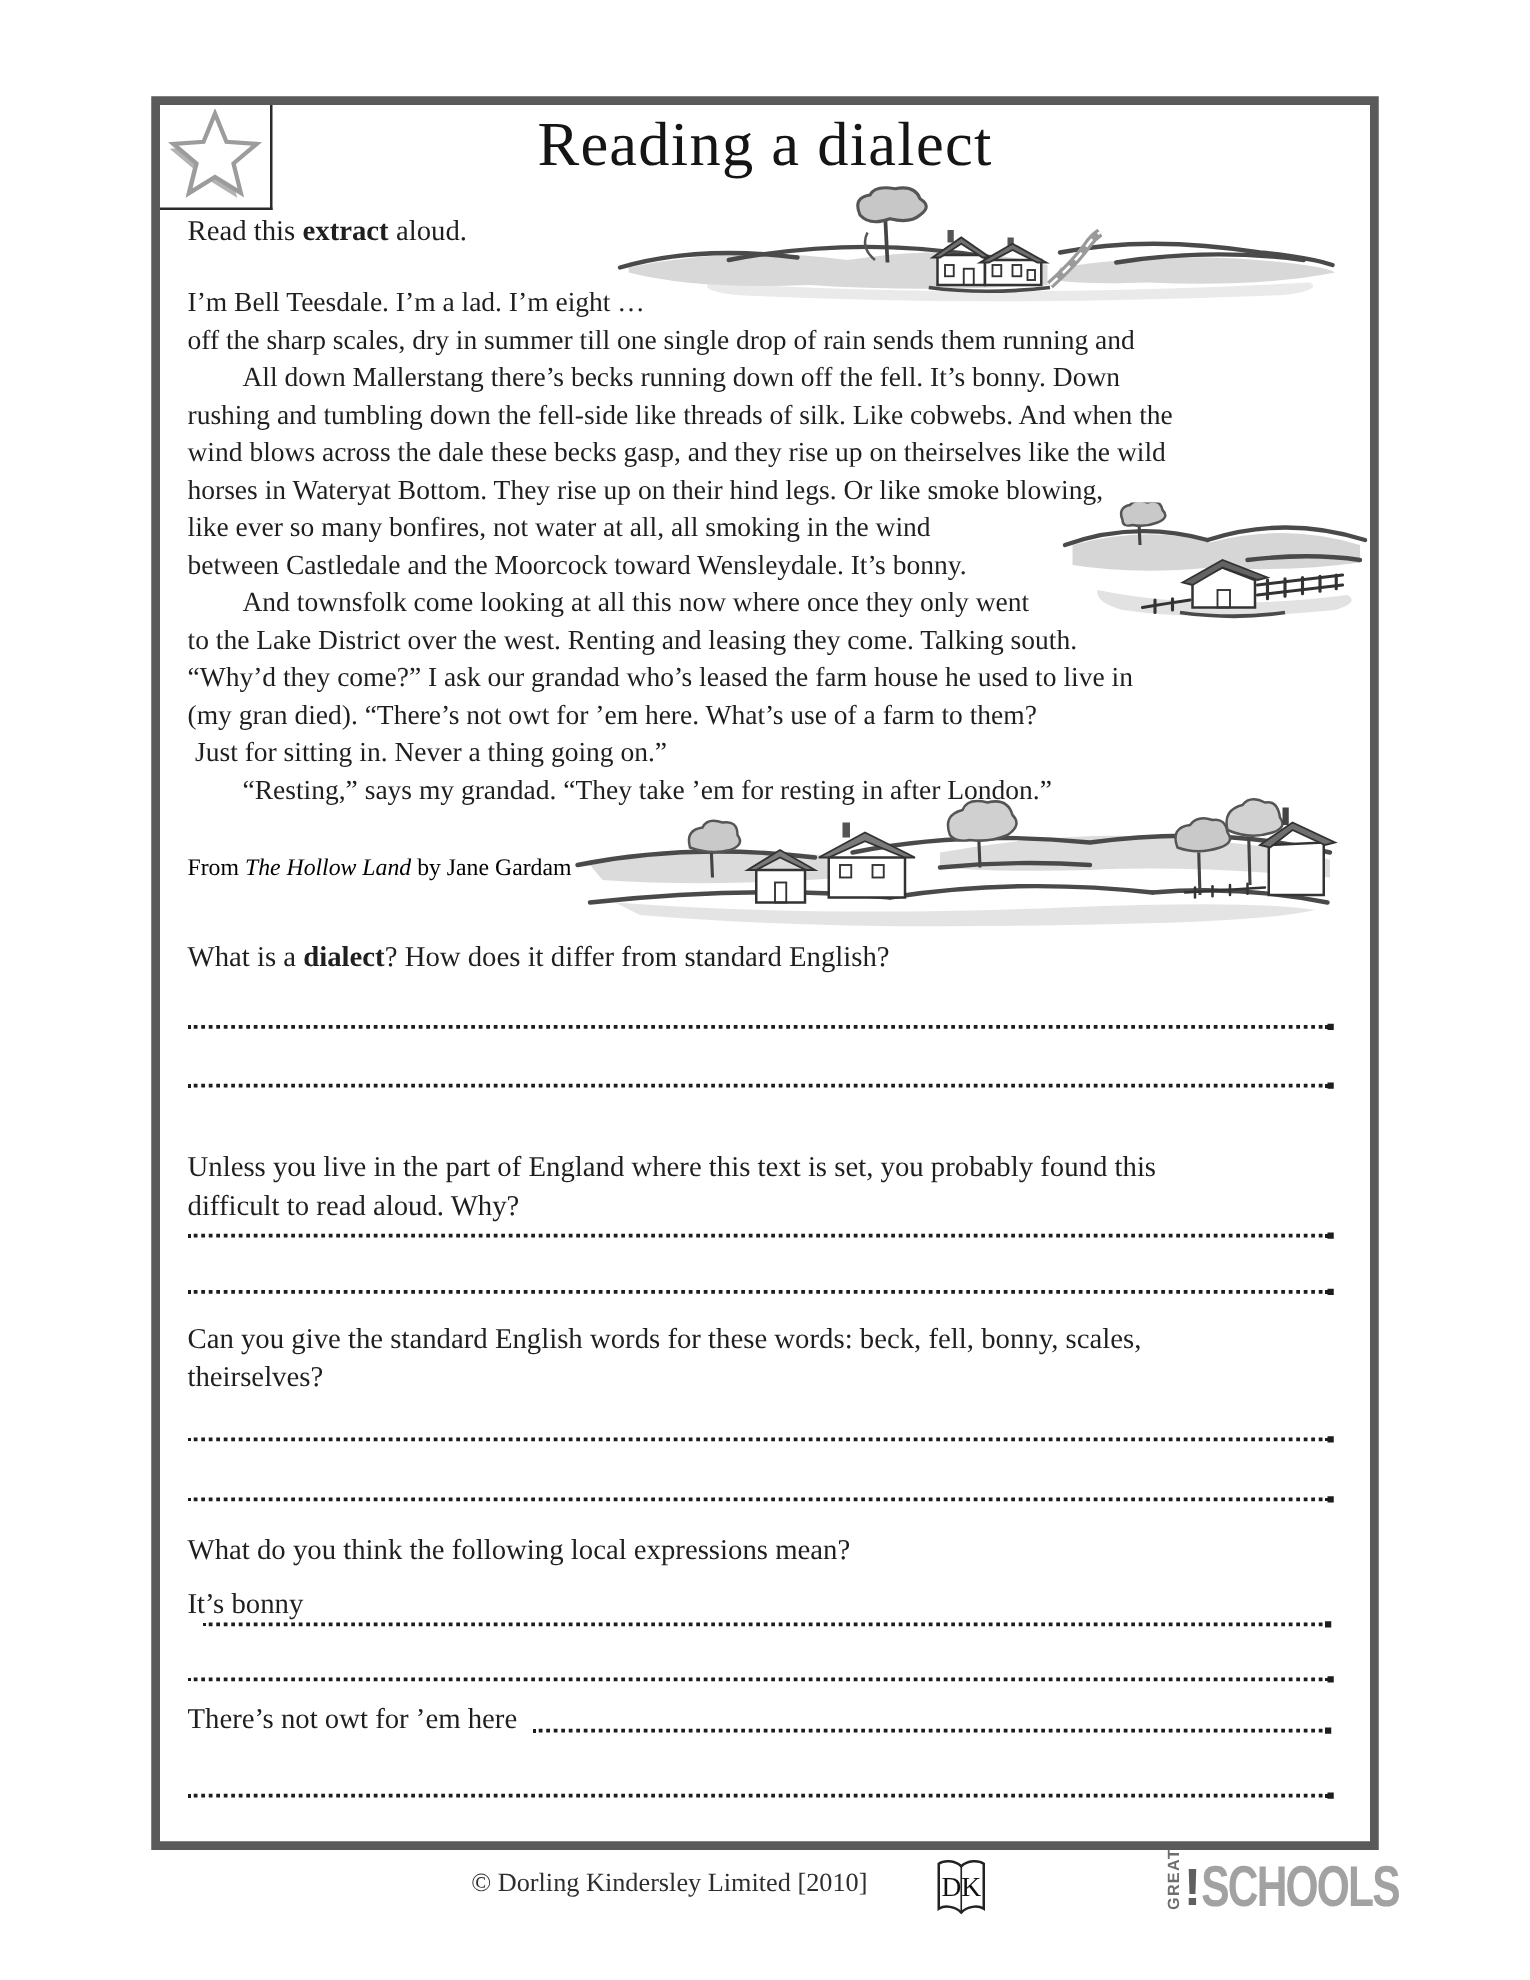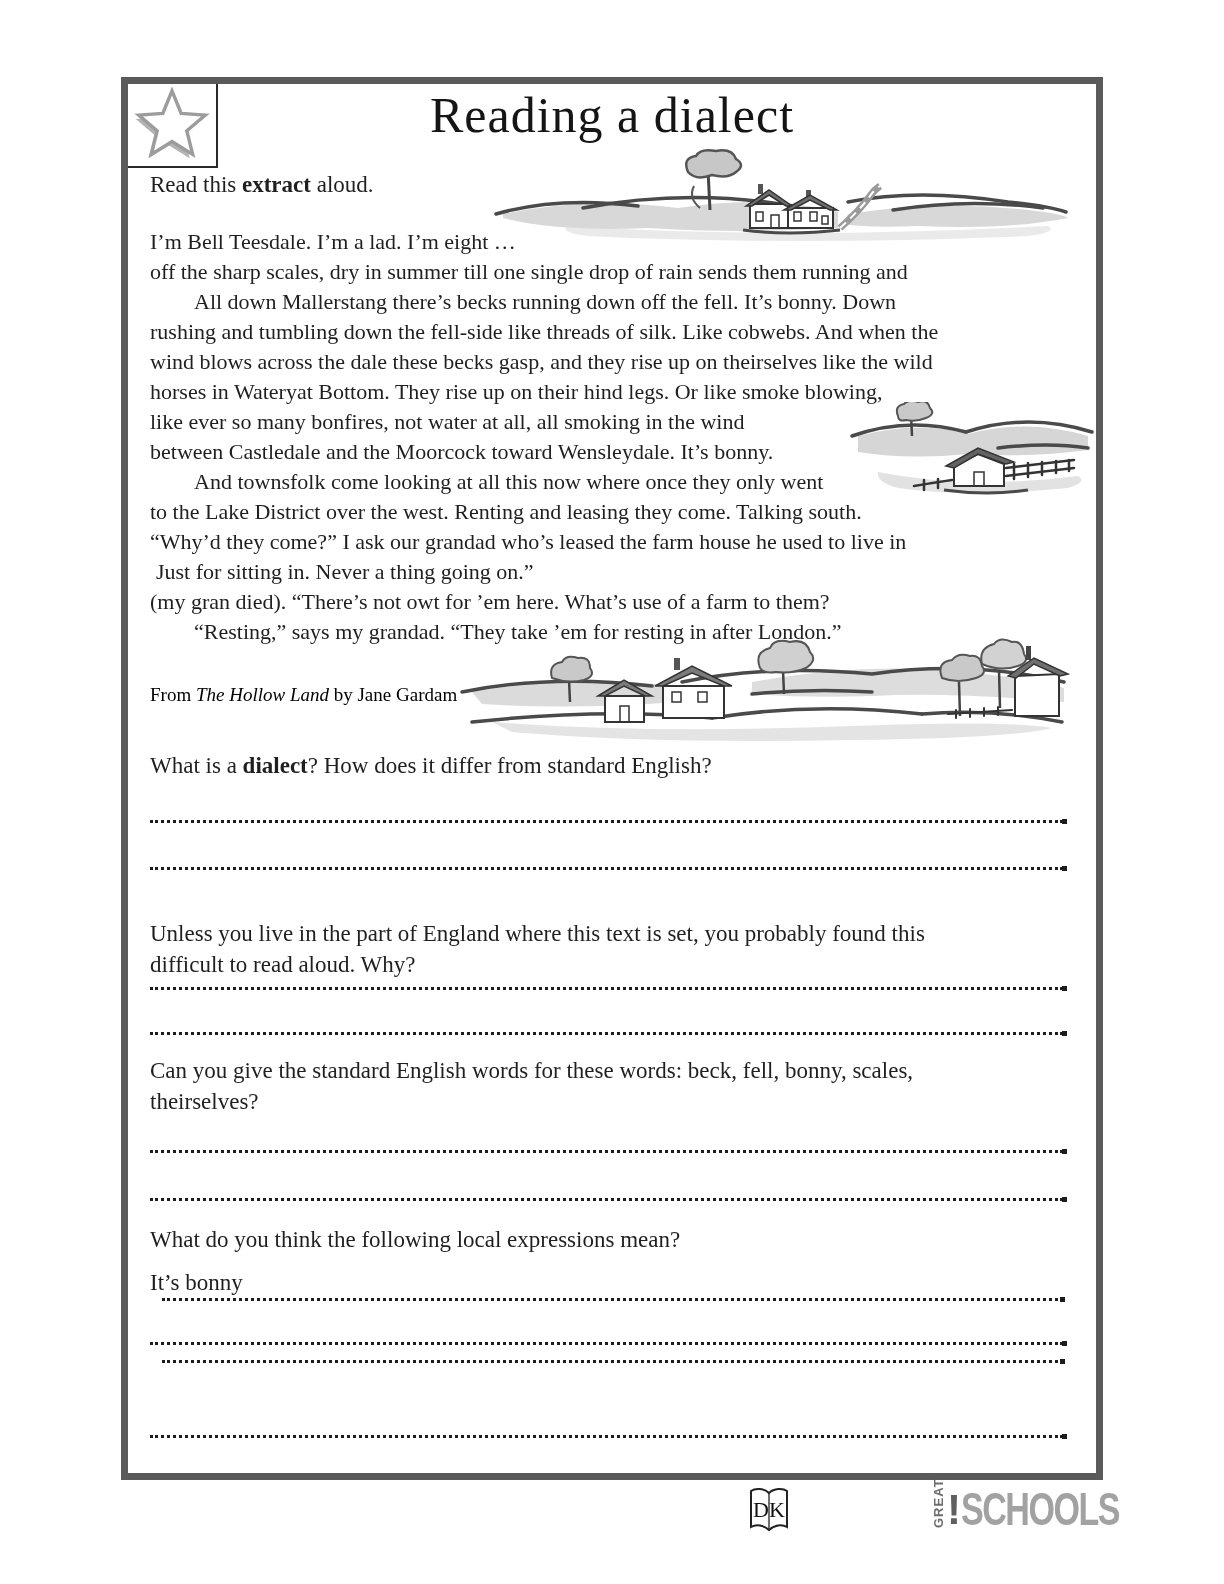--- a/index.html
+++ b/index.html
@@ -95,22 +95,22 @@
     <div class="pline">off the sharp scales, dry in summer till one single drop of rain sends them running and</div>
     <div class="pline ind">All down Mallerstang there’s becks running down off the fell. It’s bonny. Down</div>
     <div class="pline">rushing and tumbling down the fell-side like threads of silk. Like cobwebs. And when the</div>
     <div class="pline">wind blows across the dale these becks gasp, and they rise up on theirselves like the wild</div>
     <div class="pline">horses in Wateryat Bottom. They rise up on their hind legs. Or like smoke blowing,</div>
     <div class="pline">like ever so many bonfires, not water at all, all smoking in the wind</div>
     <div class="pline">between Castledale and the Moorcock toward Wensleydale. It’s bonny.</div>
     <div class="pline ind">And townsfolk come looking at all this now where once they only went</div>
     <div class="pline">to the Lake District over the west. Renting and leasing they come. Talking south.</div>
     <div class="pline">“Why’d they come?” I ask our grandad who’s leased the farm house he used to live in</div>
+    <div class="pline">(my gran died). “There’s not owt for ’em here. What’s use of a farm to them?</div>
     <div class="pline ind-sm">Just for sitting in. Never a thing going on.”</div>
-    <div class="pline">(my gran died). “There’s not owt for ’em here. What’s use of a farm to them?</div>
     <div class="pline ind">“Resting,” says my grandad. “They take ’em for resting in after London.”</div>
   </div>
 
   <svg class="illus illus2" width="248" height="102" viewBox="0 0 248 102">
     <path d="M10 34 Q70 18 120 32 Q180 16 240 34 L240 48 Q180 56 120 52 Q60 58 10 50 Z" fill="#cccccc" opacity="0.8"></path>
     <path d="M30 70 Q120 88 230 74 Q240 80 220 86 Q120 96 50 86 Q28 80 30 70 Z" fill="#d6d6d6" opacity="0.7"></path>
     <g stroke="#4a4a4a" stroke-width="3.5" fill="none" stroke-linecap="round">
       <path d="M4 34 Q60 14 118 30"></path>
       <path d="M118 30 Q180 10 244 30"></path>
       <path d="M150 46 Q200 40 240 46"></path>
@@ -202,24 +202,26 @@
 
   <div class="question q4">What do you think the following local expressions mean?</div>
 
   <div class="exprrow er1">
     <span class="exprlabel">It’s bonny</span>
     <span class="exprfill"></span>
   </div>
   <div class="ansline" style="top:1342px"></div>
 
   <div class="exprrow er2">
+    <span class="exprlabel">There’s not owt for ’em here</span>
     <span class="exprfill"></span>
   </div>
   <div class="ansline" style="top:1435px"></div>
 
+  <div class="copyright">© Dorling Kindersley Limited [2010]</div>
 
   <svg class="dklogo" width="42" height="48" viewBox="0 0 42 48">
     <path d="M21 7 C16 2 7 2 3 5 L3 41 C8 38 16 39 21 44 C26 39 34 38 39 41 L39 5 C35 2 26 2 21 7 Z" fill="#fff" stroke="#222" stroke-width="2"></path>
     <path d="M21 7 L21 44" stroke="#222" stroke-width="1.3" fill="none"></path>
     <text x="21" y="31" text-anchor="middle" font-family="Liberation Serif, serif" font-size="22" fill="#111">DK</text>
   </svg>
 
   <div class="gslogo">
     <span class="gs-vert">GREAT</span>
     <span class="gs-excl">!</span>

